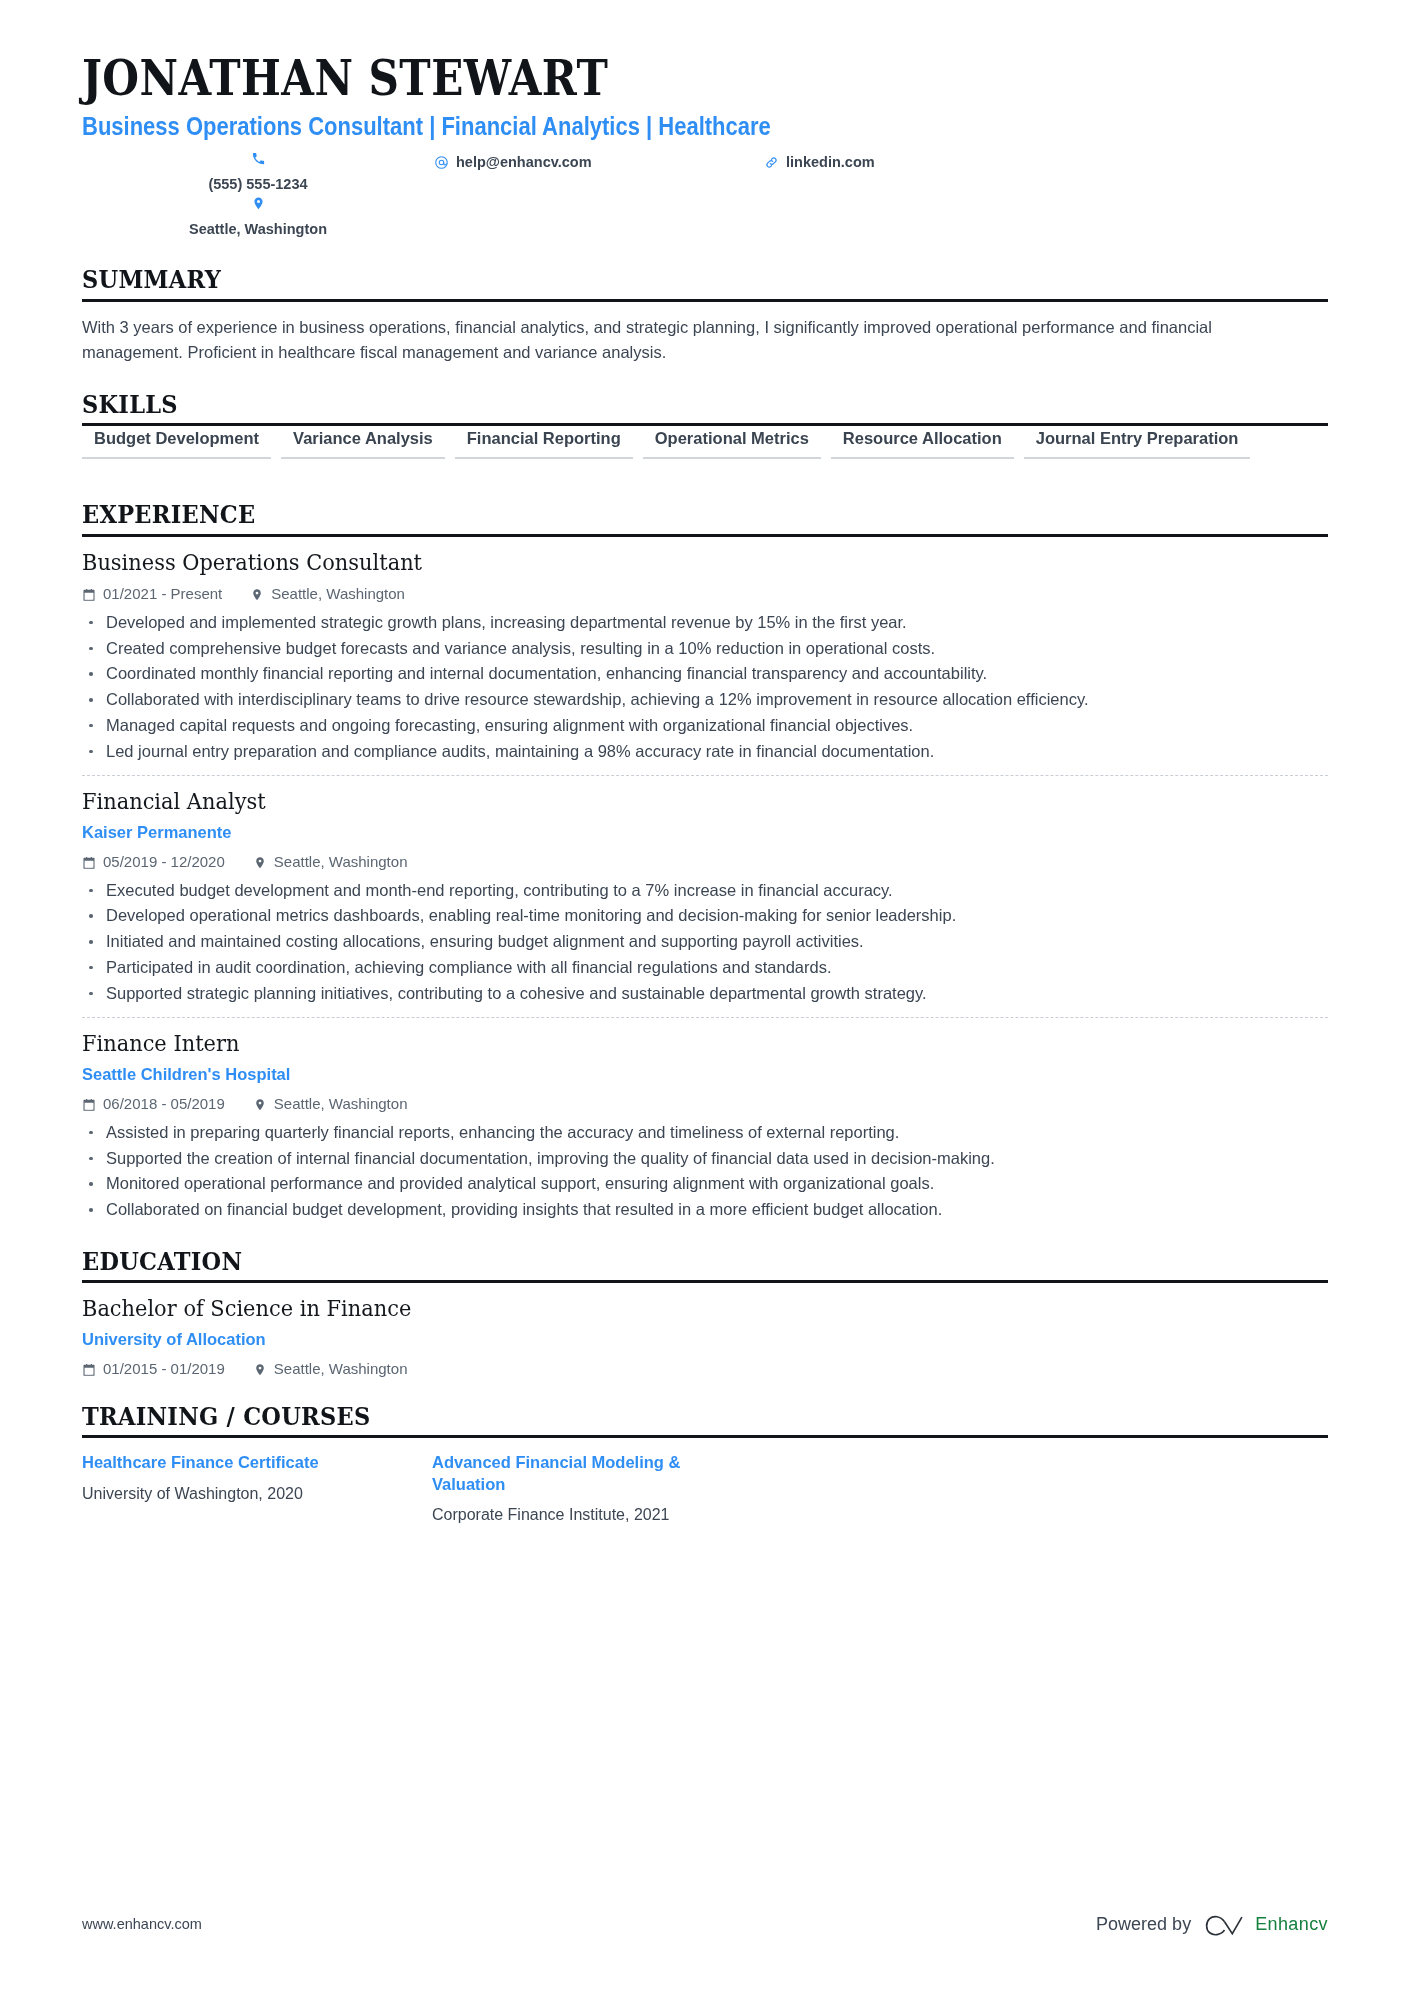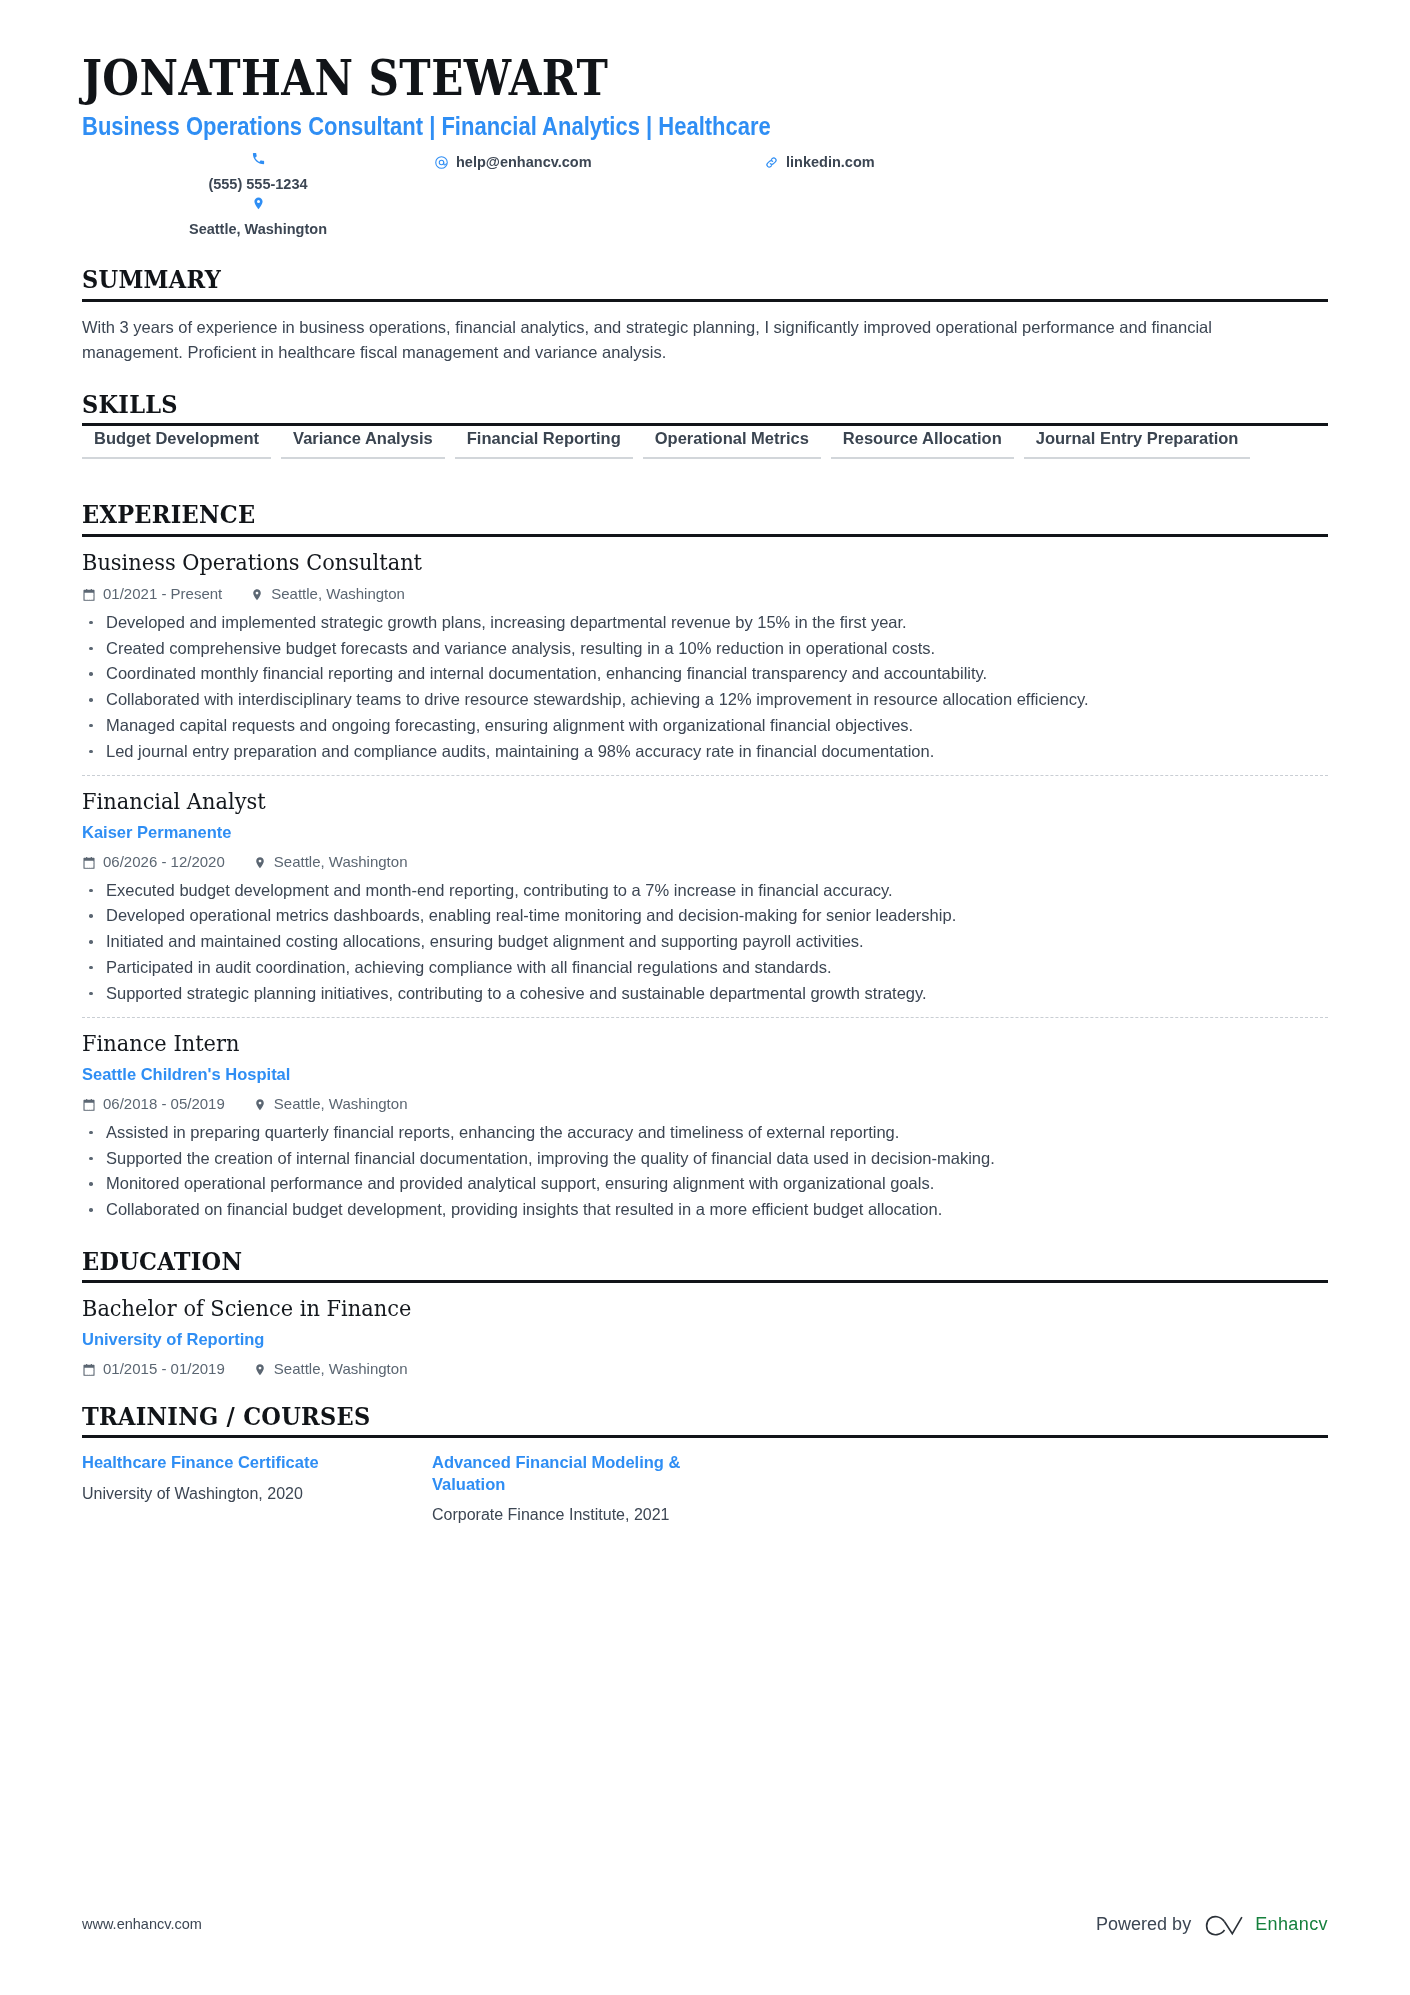--- a/index.html
+++ b/index.html
@@ -331,21 +331,21 @@
       <div class="entry-org">Kaiser Permanente</div>
       <div class="entry-meta">
         <span class="meta-part">
           <span class="ico">
             <svg width="14" height="14" viewBox="0 0 24 24" fill="#5b6672">
               <path d="M7 1.5h2V4H7zM15 1.5h2V4h-2z"></path>
               <path d="M3.5 3.2h17c.6 0 1 .45 1 1v16.6c0 .55-.4 1-1 1h-17c-.6 0-1-.45-1-1V4.2c0-.55.4-1 1-1zm.9 5.1v11.8h15.2V8.3z"></path>
               <path fill="#fff" d="M6.2 10.3h2.1v2.1H6.2zm3.7 0H12v2.1H9.9zm3.7 0h2.1v2.1h-2.1zm3.7 0h1.9v2.1h-1.9zM6.2 14h2.1v2.1H6.2zm3.7 0H12v2.1H9.9zm3.7 0h2.1v2.1h-2.1zm3.7 0h1.9v2.1h-1.9zM6.2 17.6h2.1v1.9H6.2zm3.7 0H12v1.9H9.9zm3.7 0h2.1v1.9h-2.1z"></path>
             </svg>
           </span>
-          <span>06/2026 - 12/2020</span>
+          <span>05/2019 - 12/2020</span>
         </span>
         <span class="meta-gap"></span>
         <span class="meta-part">
           <span class="ico">
             <svg width="14" height="14" viewBox="0 0 24 24" fill="#5b6672">
               <path d="M12 2.2c-3.6 0-6.5 2.9-6.5 6.5 0 4.9 6.5 12.3 6.5 12.3s6.5-7.4 6.5-12.3c0-3.6-2.9-6.5-6.5-6.5zm0 8.9a2.4 2.4 0 1 1 0-4.8 2.4 2.4 0 0 1 0 4.8z"></path>
             </svg>
           </span>
           <span>Seattle, Washington</span>
         </span>
@@ -390,21 +390,21 @@
         <li>Collaborated on financial budget development, providing insights that resulted in a more efficient budget allocation.</li>
       </ul>
     </div>
   </div>
 
   <div class="section">
     <div class="section-title">EDUCATION</div>
     <div class="section-rule"></div>
     <div class="entry">
       <div class="entry-title">Bachelor of Science in Finance</div>
-      <div class="entry-org">University of Reporting</div>
+      <div class="entry-org">University of Allocation</div>
       <div class="entry-meta">
         <span class="meta-part">
           <span class="ico">
             <svg width="14" height="14" viewBox="0 0 24 24" fill="#5b6672">
               <path d="M7 1.5h2V4H7zM15 1.5h2V4h-2z"></path>
               <path d="M3.5 3.2h17c.6 0 1 .45 1 1v16.6c0 .55-.4 1-1 1h-17c-.6 0-1-.45-1-1V4.2c0-.55.4-1 1-1zm.9 5.1v11.8h15.2V8.3z"></path>
               <path fill="#fff" d="M6.2 10.3h2.1v2.1H6.2zm3.7 0H12v2.1H9.9zm3.7 0h2.1v2.1h-2.1zm3.7 0h1.9v2.1h-1.9zM6.2 14h2.1v2.1H6.2zm3.7 0H12v2.1H9.9zm3.7 0h2.1v2.1h-2.1zm3.7 0h1.9v2.1h-1.9zM6.2 17.6h2.1v1.9H6.2zm3.7 0H12v1.9H9.9zm3.7 0h2.1v1.9h-2.1z"></path>
             </svg>
           </span>
           <span>01/2015 - 01/2019</span>

